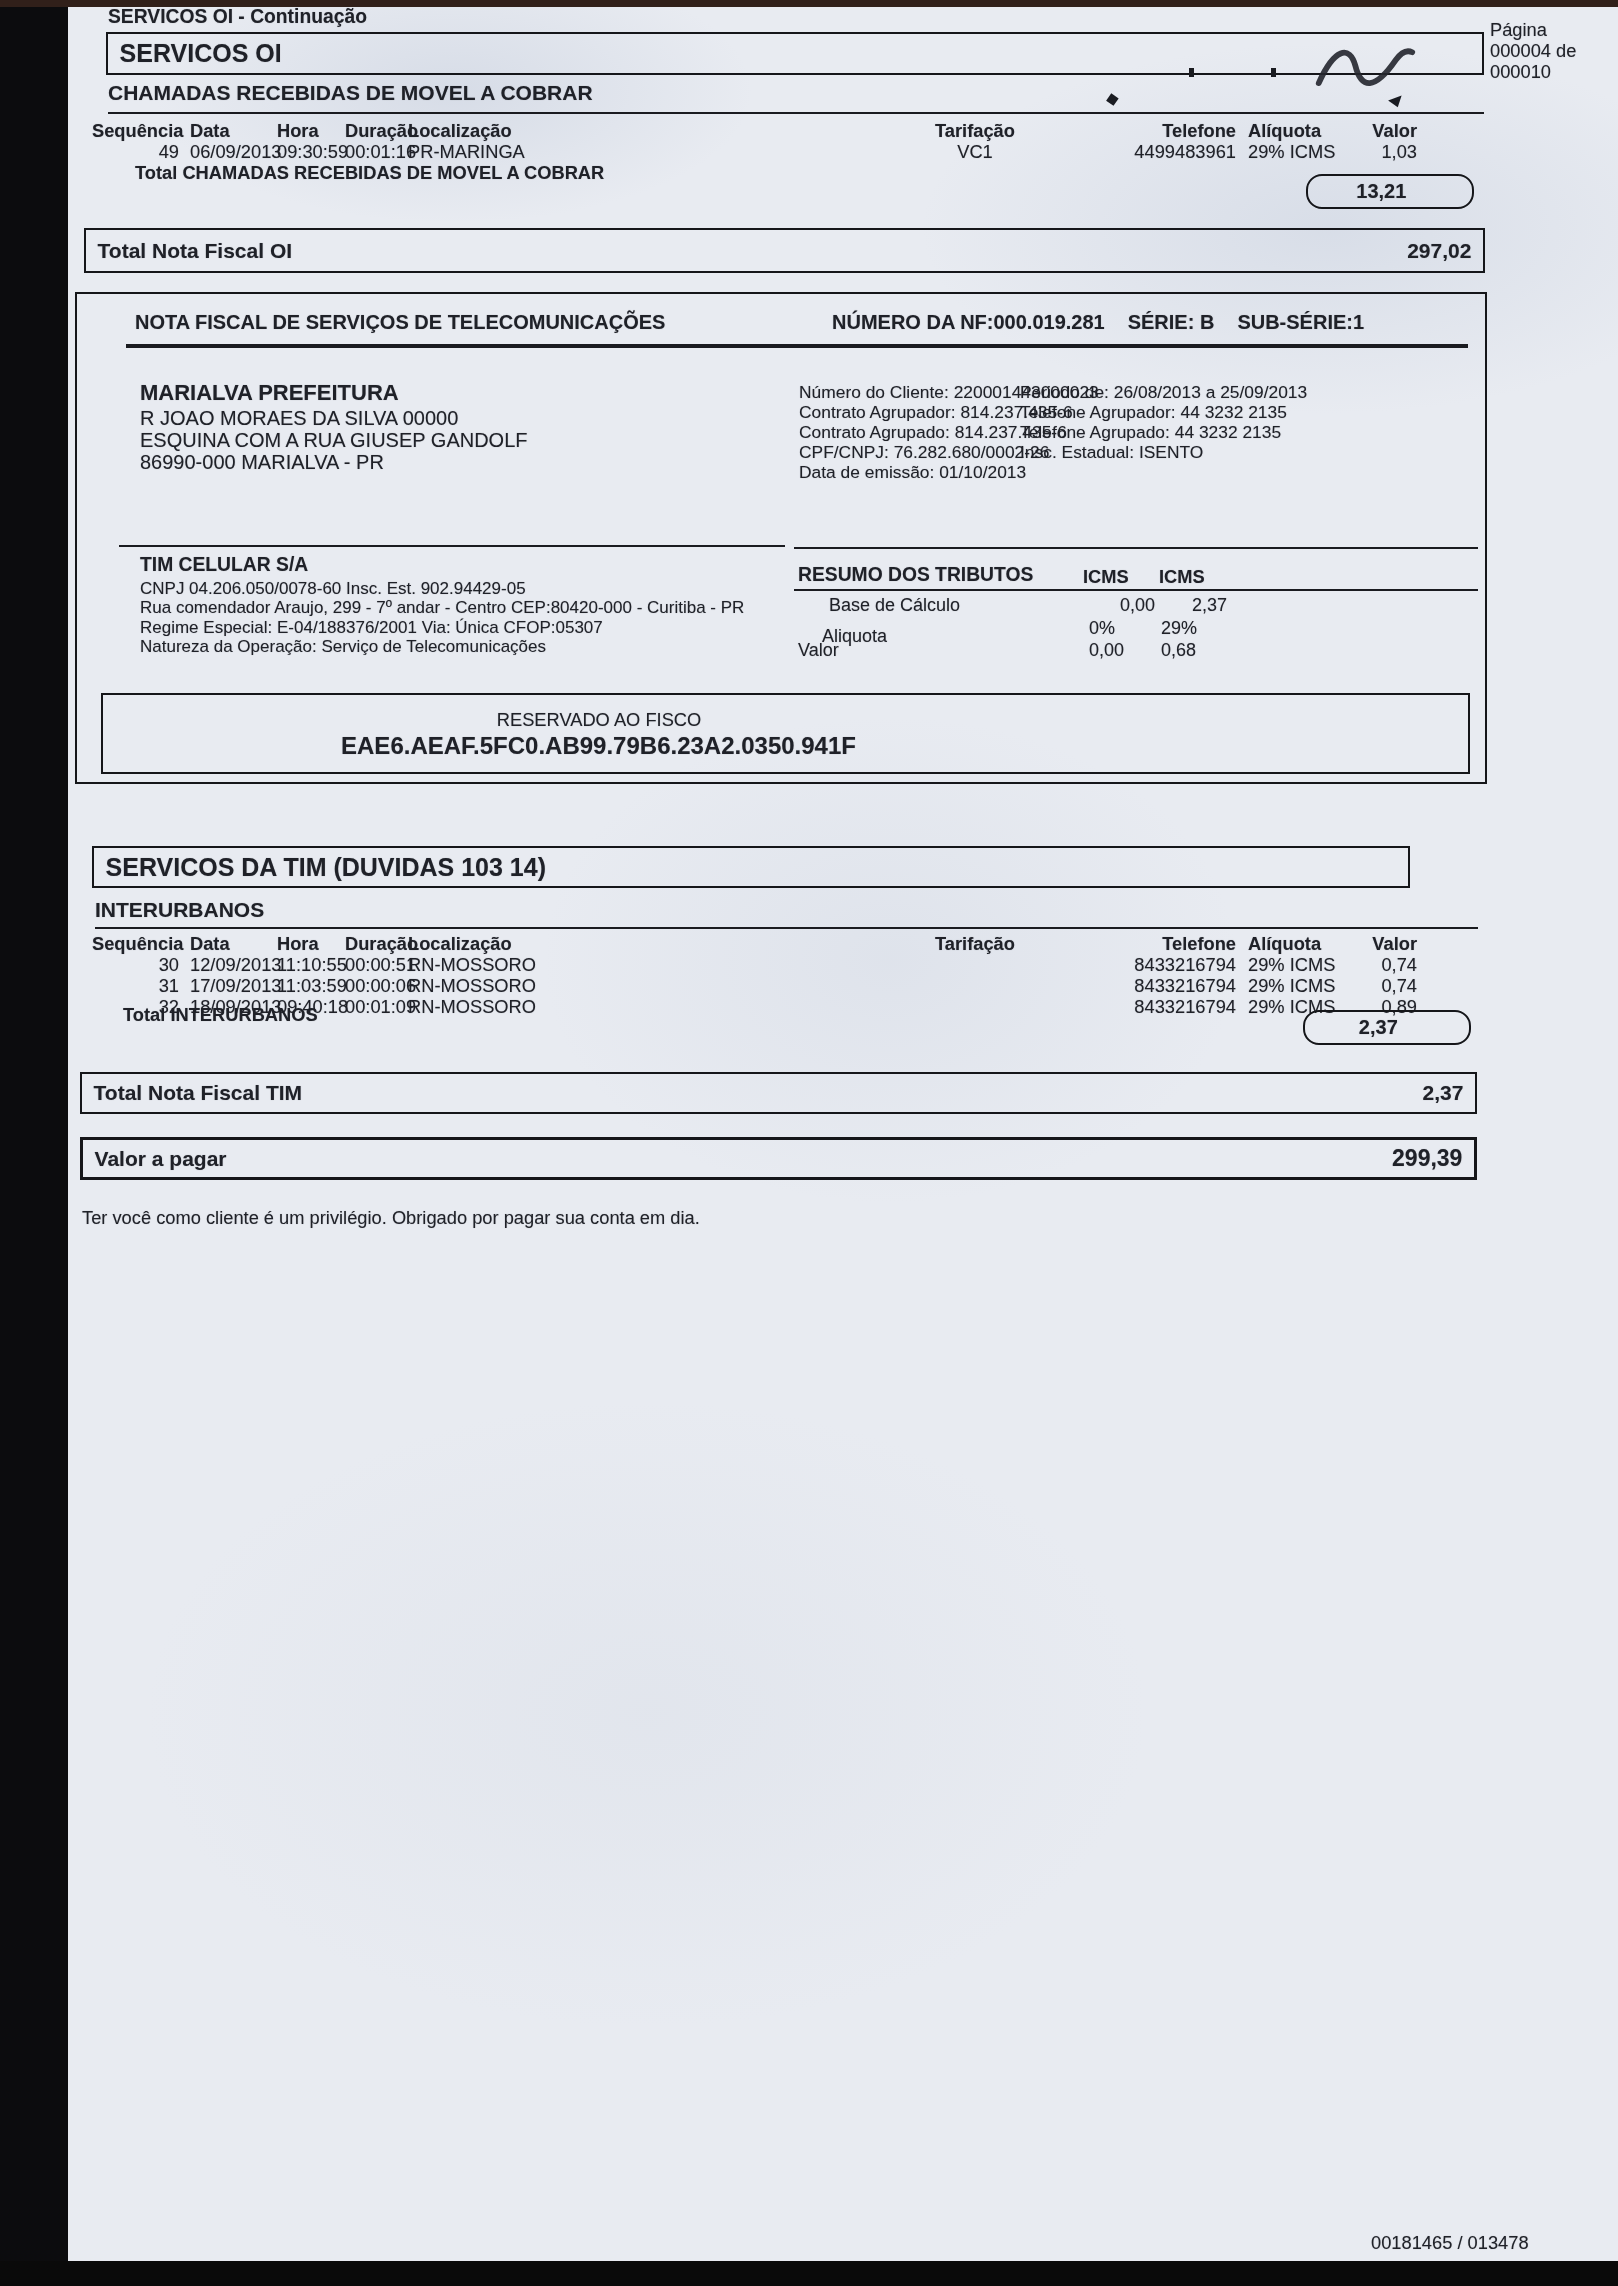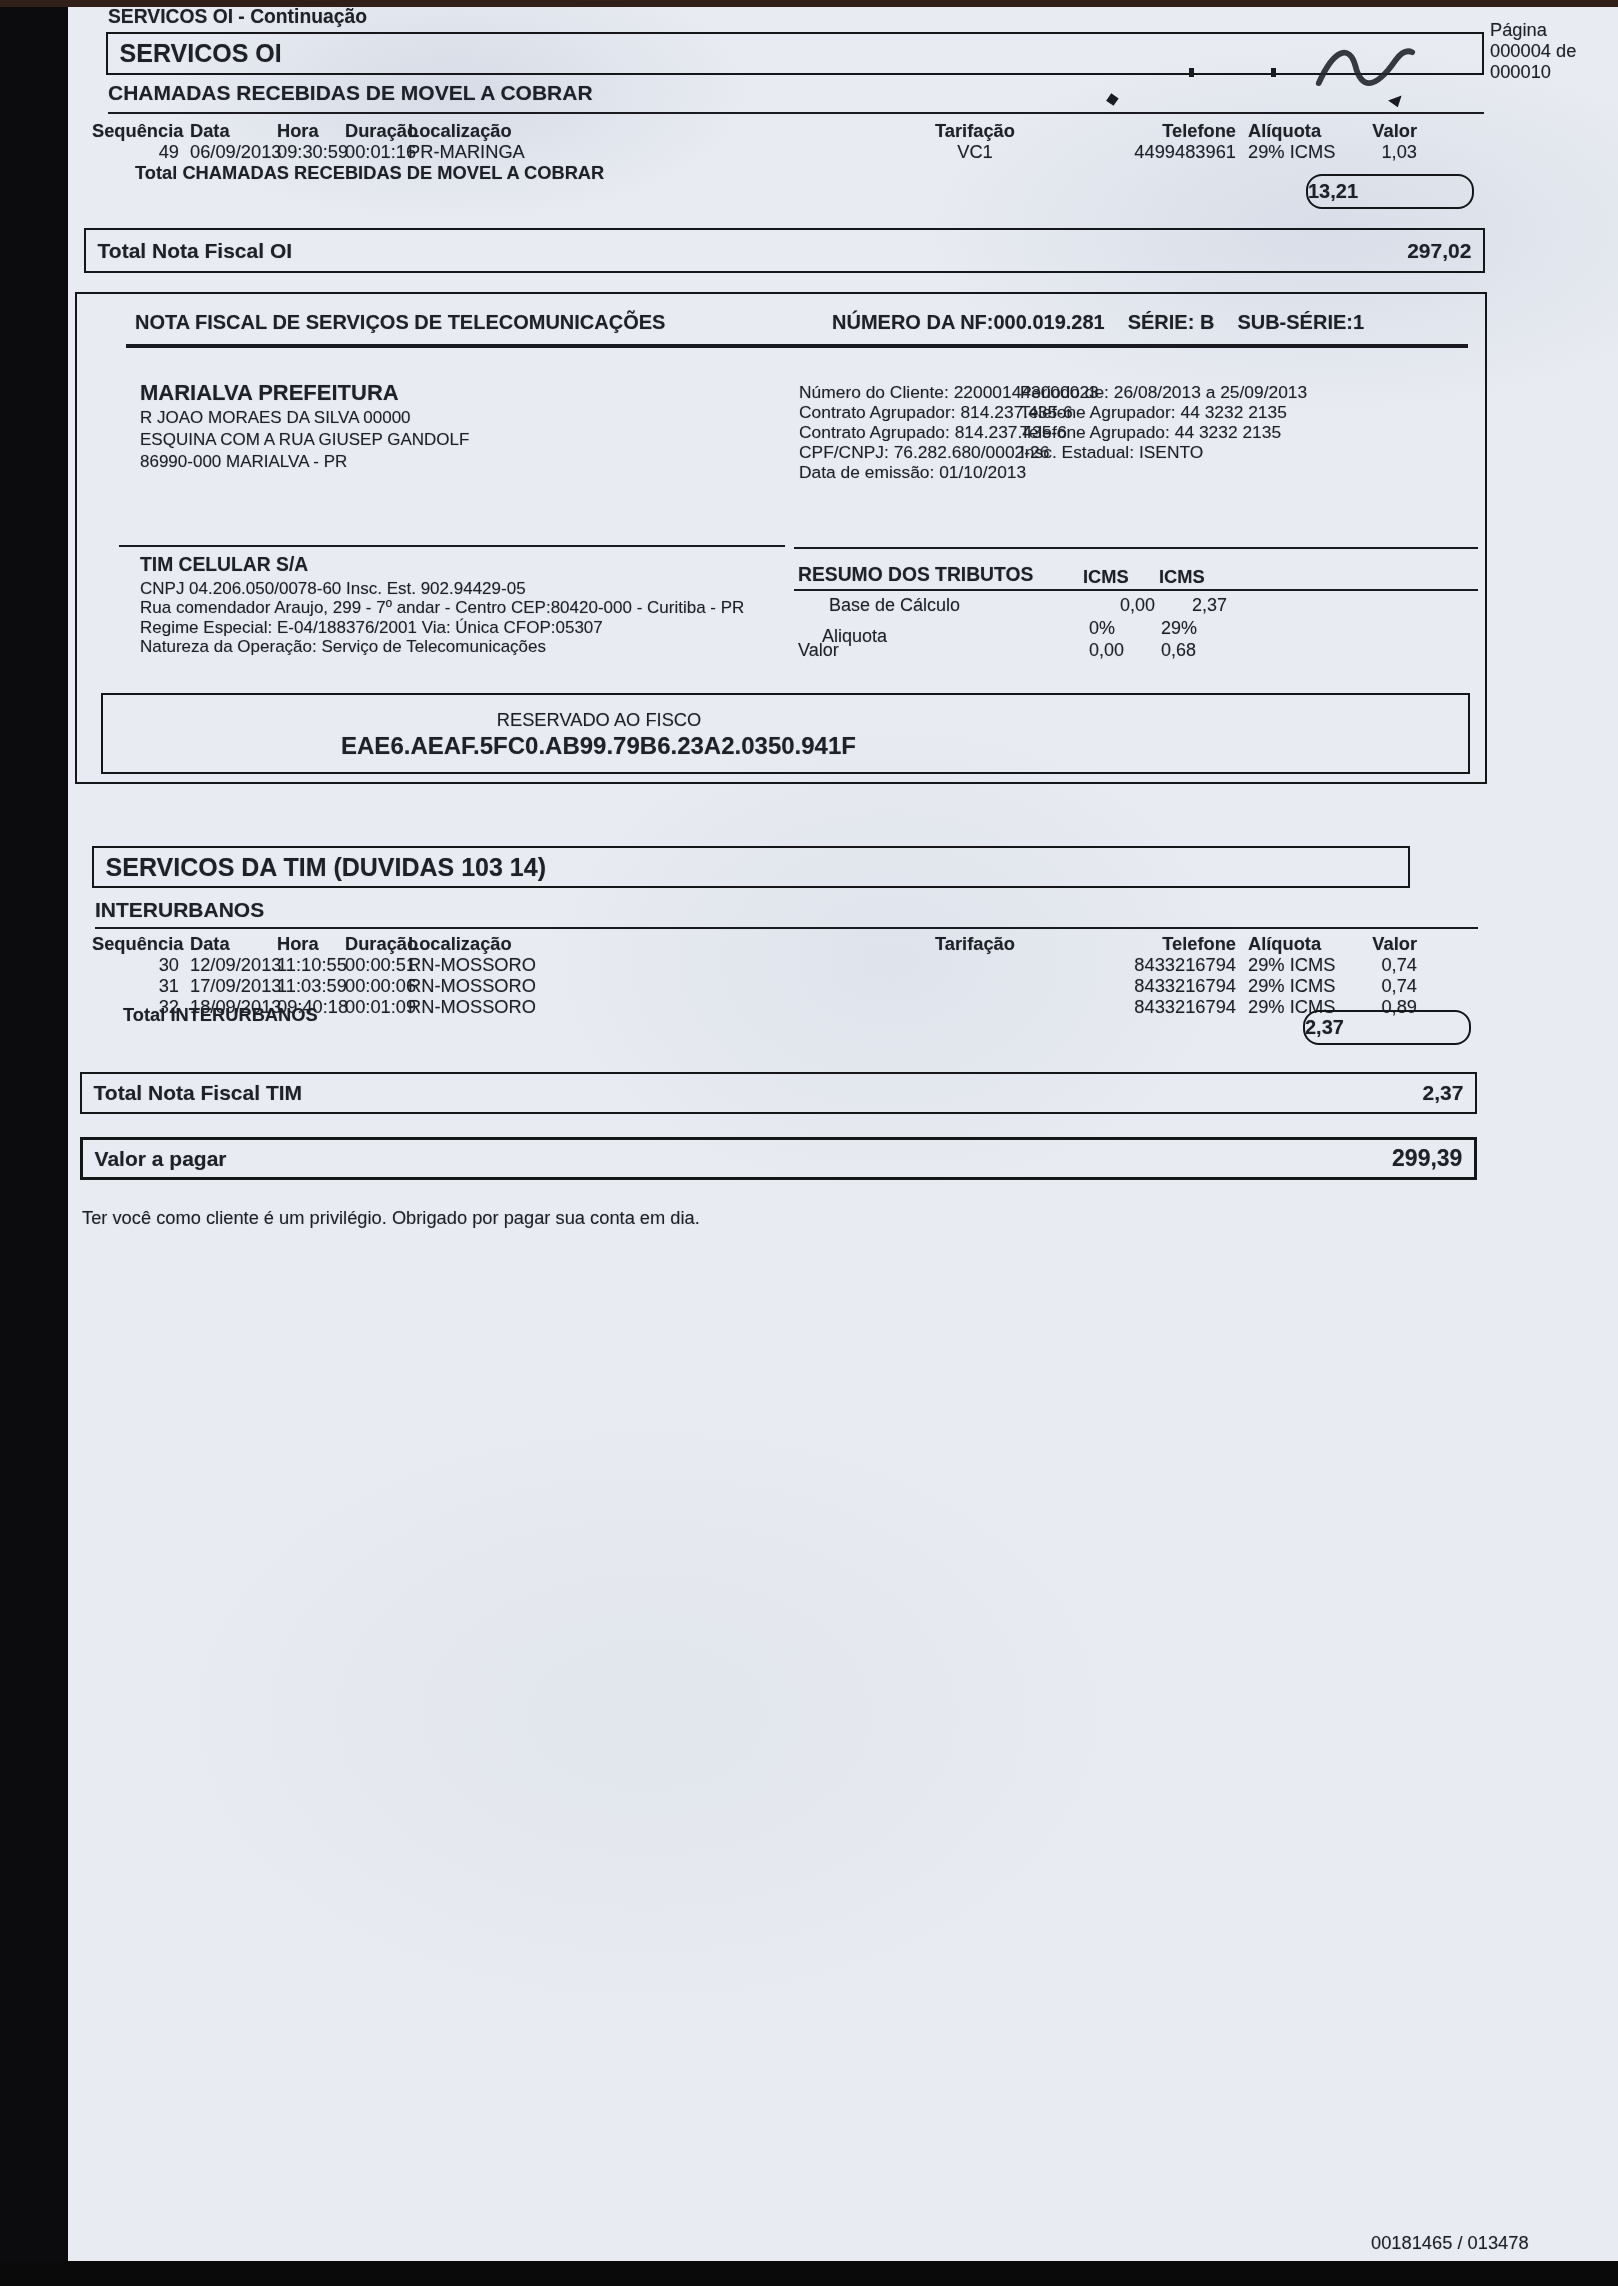--- a/index.html
+++ b/index.html
@@ -30,21 +30,21 @@
   .th span{font-weight:bold;}
   .c-seq {left:92px;width:87px;text-align:right;}
   .c-data{left:190px;}
   .c-hora{left:277px;}
   .c-dur {left:345px;}
   .c-loc {left:408px;}
   .c-tar {left:922px;width:106px;text-align:center;}
   .c-tel {left:1118px;width:118px;text-align:right;}
   .c-aliq{left:1248px;}
   .c-val {left:1340px;width:77px;text-align:right;}
-  .subtotal-box{width:168px;height:35px;display:flex;align-items:center;justify-content:flex-start;
+  .subtotal-box{width:168px;height:35px;display:flex;align-items:center;justify-content:center;
     padding-right:17.4px;font-weight:bold;font-size:20px;border-radius:16px;}
   .totalbar{height:45px;display:flex;align-items:center;justify-content:space-between;
     padding:0 11.6px;font-weight:bold;font-size:21px;}
   .lines div{white-space:nowrap;}
   .strip{position:absolute;}
 </style>
 </head>
 <body>
 
 <div class="page">
@@ -112,21 +112,21 @@
 
     <div class="abs b" style="left:135px;top:311px;font-size:20px;">NOTA FISCAL DE SERVIÇOS DE TELECOMUNICAÇÕES</div>
     <div class="abs b" style="left:832px;top:311px;font-size:20px;display:flex;gap:23px;">
       <span>NÚMERO DA NF:000.019.281</span>
       <span>SÉRIE: B</span>
       <span>SUB-SÉRIE:1</span>
     </div>
     <div class="rule" style="left:126px;top:344px;width:1342px;height:3.9px;"></div>
 
     <div class="abs b" style="left:140px;top:380px;font-size:22px;">MARIALVA PREFEITURA</div>
-    <div class="abs lines" style="left:140px;top:407px;font-size:17px;line-height:22px;">
+    <div class="abs lines" style="left:140px;top:407px;font-size:20px;line-height:22px;">
       <div>R   JOAO MORAES DA SILVA 00000</div>
       <div>ESQUINA COM A RUA GIUSEP GANDOLF</div>
       <div>86990-000 MARIALVA - PR</div>
     </div>
 
     <div class="abs lines" style="left:799px;top:382px;font-size:17.4px;line-height:20px;">
       <div>Número do Cliente: 220001443000023</div>
       <div>Contrato Agrupador: 814.237.435-6</div>
       <div>Contrato Agrupado:  814.237.435-6</div>
       <div>CPF/CNPJ: 76.282.680/0002-26</div>

